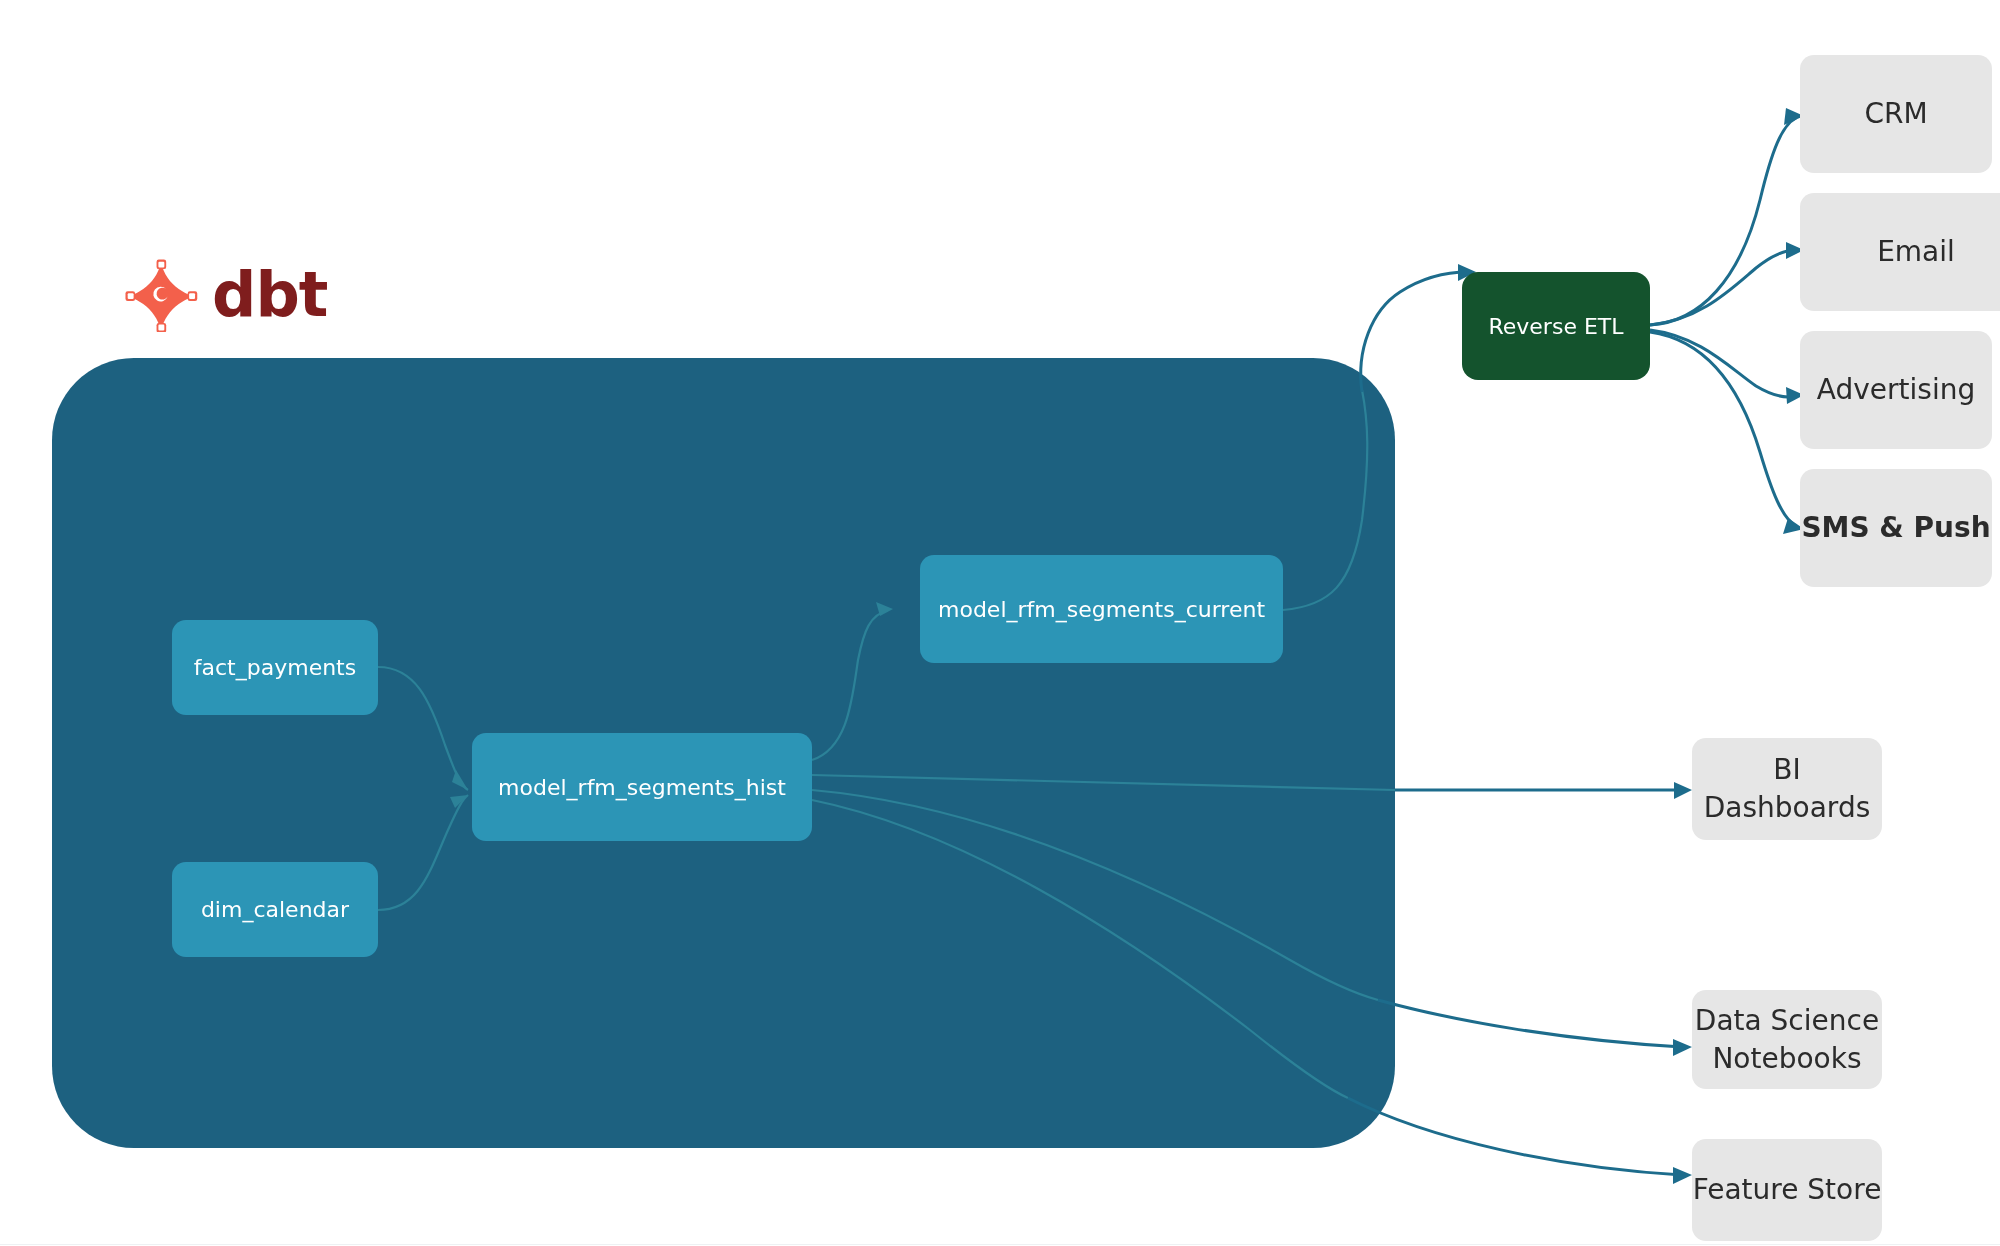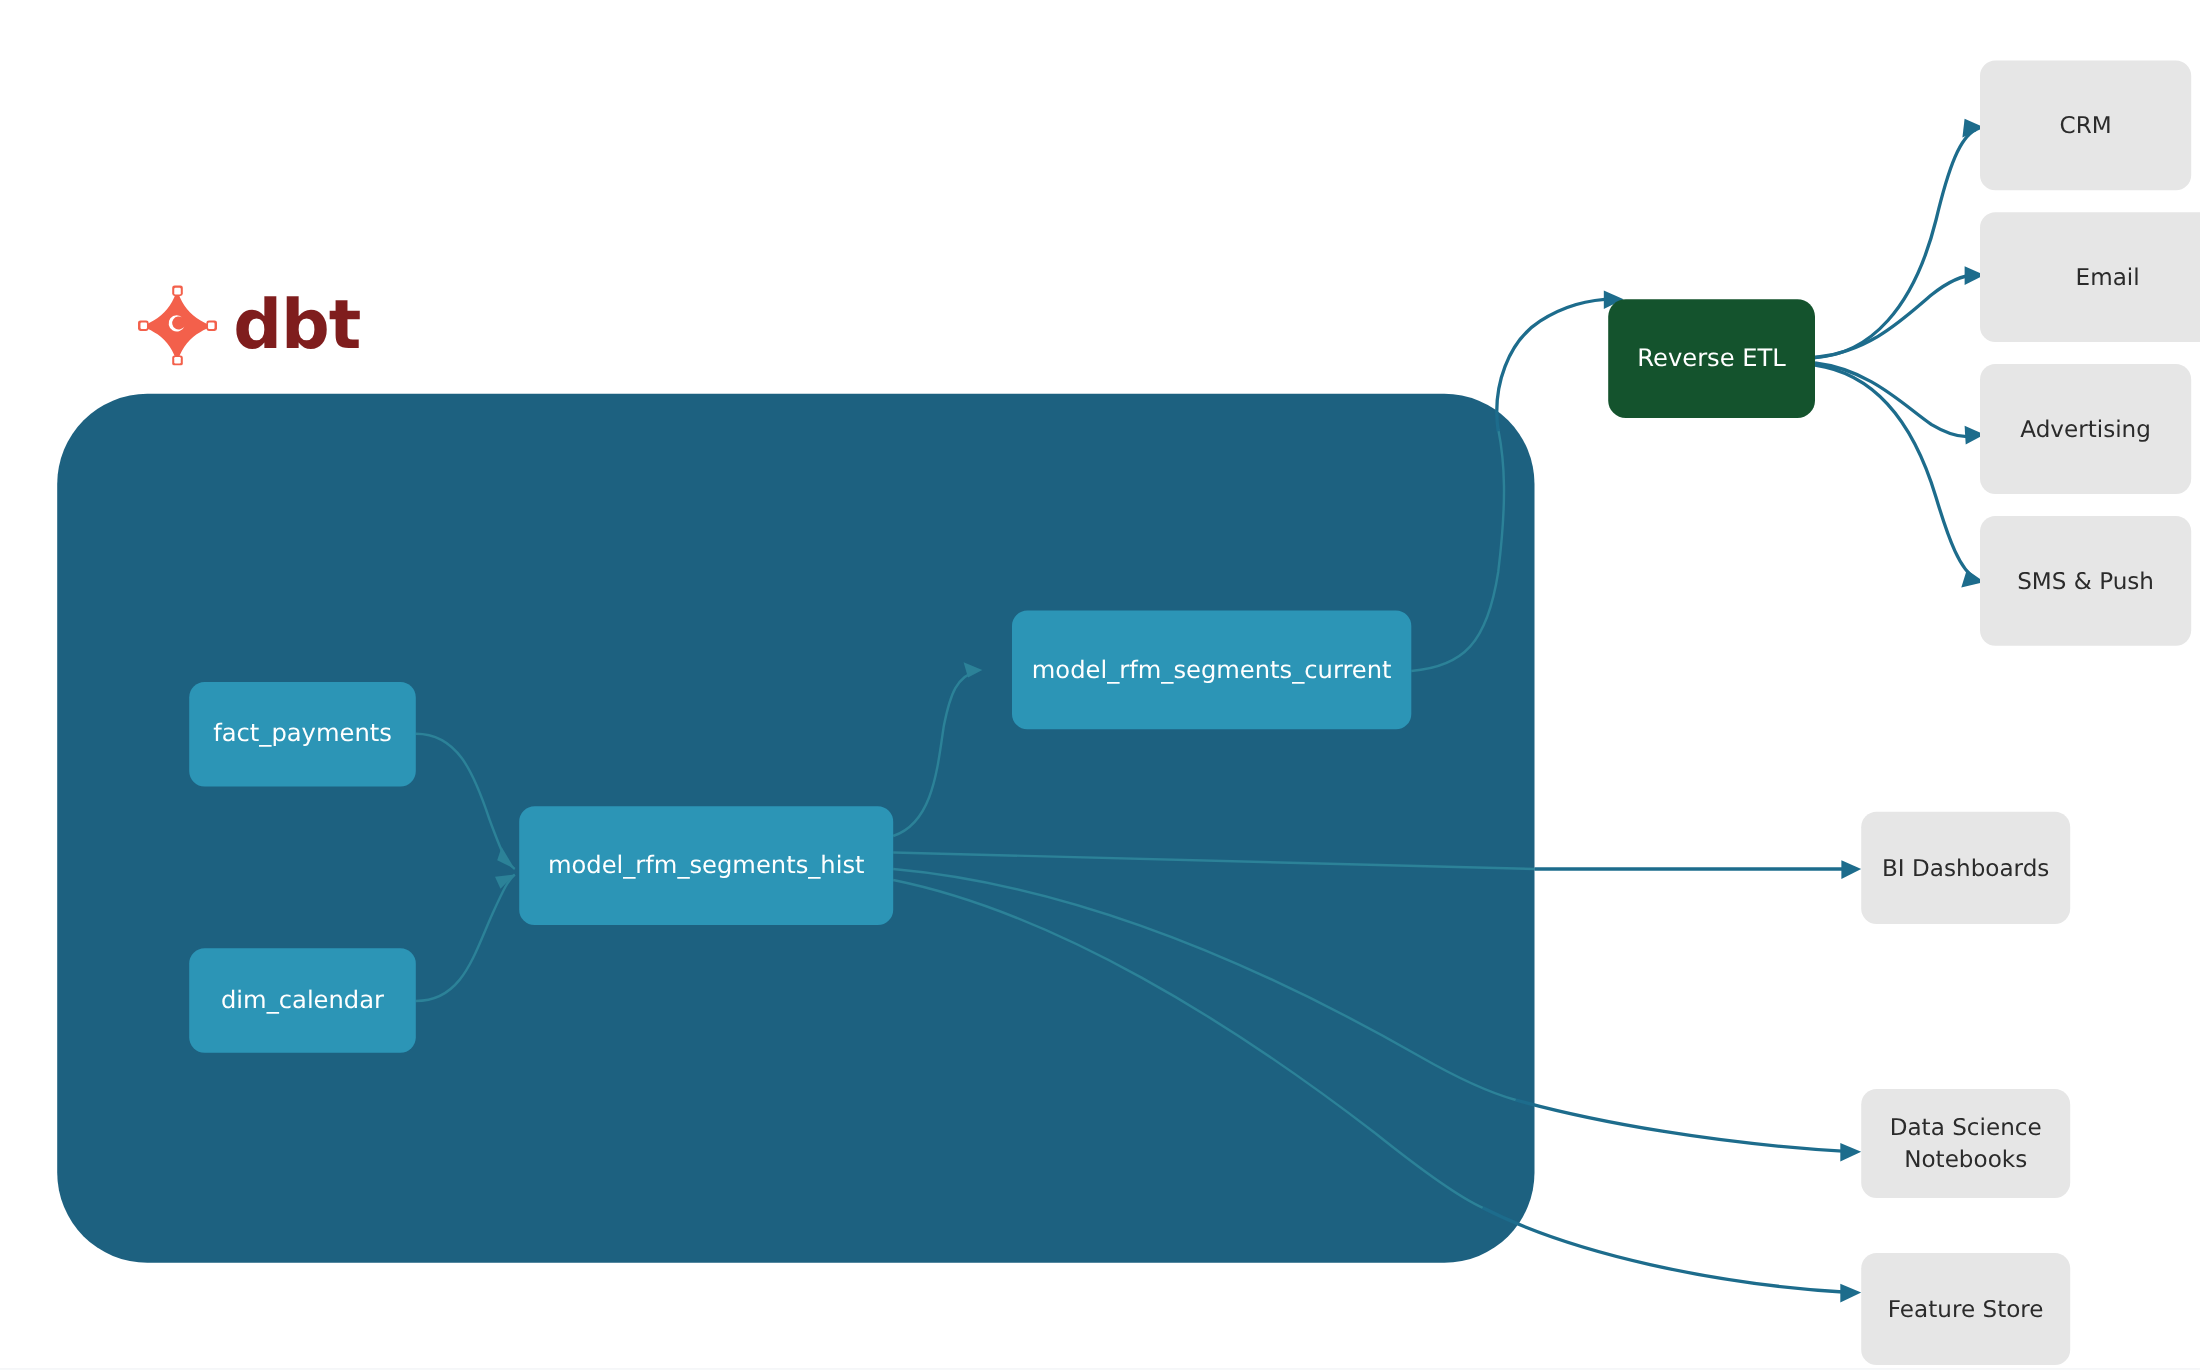--- a/index.html
+++ b/index.html
@@ -48,21 +48,21 @@
   }
   .node-etl{
     background:#14532d;
     color:#ffffff;
     font-size:22px;
     border-radius:16px;
   }
   .node-dest{
     background:#e6e6e6;
     color:#2b2b2b;
-    font-size:21px;
+    font-size:28px;
     border-radius:14px;
     line-height:1.35;
   }
 
   svg.edges{position:absolute;left:0;top:0;width:2000px;height:1246px;pointer-events:none;}
   .e-in{fill:none;stroke:#2c8298;stroke-width:2.2;}
   .e-out{fill:none;stroke:#1d6c8c;stroke-width:3;}
   .e-head-in{fill:#2c8298;}
   .e-head-out{fill:#1d6c8c;}
   .baseline{position:absolute;left:0;top:1244px;width:2000px;height:1px;background:#eef1f3;}
@@ -154,21 +154,21 @@
 
   <div class="node node-dest" style="left:1800px;top:55px;width:192px;height:118px;">
     <span>CRM</span>
   </div>
   <div class="node node-dest" style="left:1800px;top:193px;width:232px;height:118px;">
     <span>Email</span>
   </div>
   <div class="node node-dest" style="left:1800px;top:331px;width:192px;height:118px;">
     <span>Advertising</span>
   </div>
-  <div class="node node-dest" style="left:1800px;top:469px;width:192px;height:118px;">
+  <div class="node node-dest" style="left:1800px;top:469px;width:192px;height:118px;font-weight:bold;">
     <span>SMS &amp; Push</span>
   </div>
 
   <div class="node node-dest" style="left:1692px;top:738px;width:190px;height:102px;">
     <span>BI Dashboards</span>
   </div>
   <div class="node node-dest" style="left:1692px;top:990px;width:190px;height:99px;">
     <span>Data Science<br>Notebooks</span>
   </div>
   <div class="node node-dest" style="left:1692px;top:1128px;width:190px;height:102px;margin-top:11px;">

